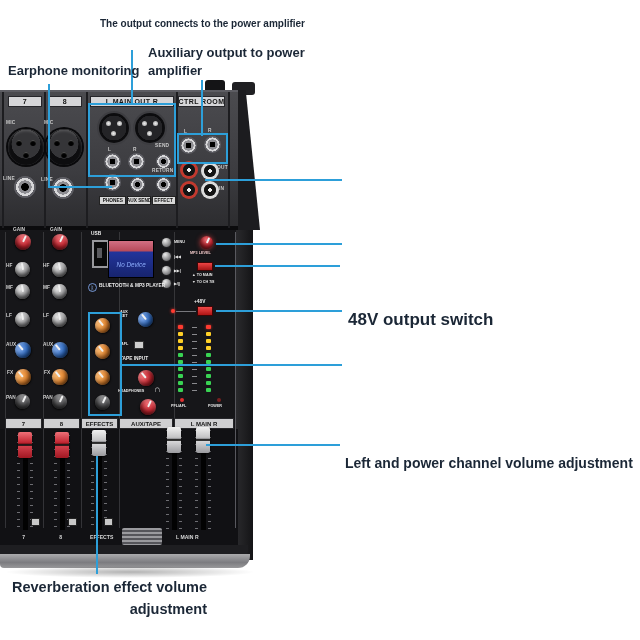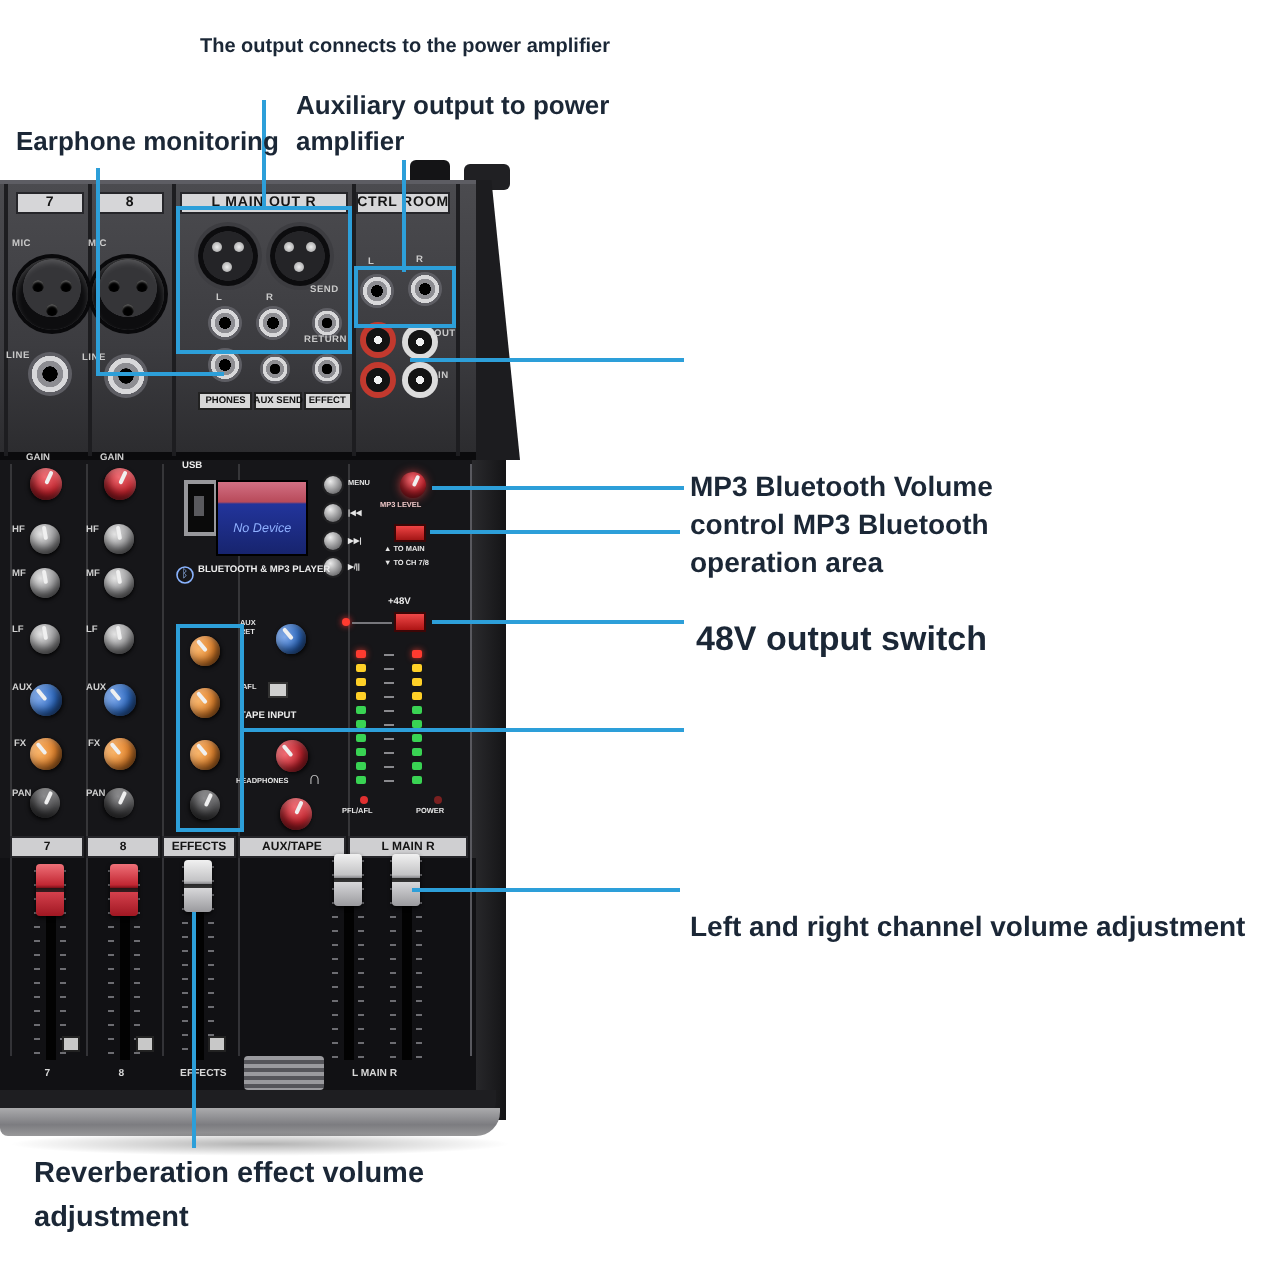--- a/index.html
+++ b/index.html
@@ -11,21 +11,21 @@
   .ann{position:absolute;color:#1b2736;z-index:40;}
   #aOut{left:100px;top:15px;width:238px;font-size:10px;line-height:18px;font-weight:700;}
   #aAux{left:148px;top:44px;width:180px;font-size:13px;line-height:18px;font-weight:600;}
   #aEar{left:8px;top:63px;font-size:13px;font-weight:600;white-space:nowrap;}
   #aTape{left:343px;top:176px;font-size:14px;font-weight:600;white-space:nowrap;}
   #aMp3{left:345px;top:234px;width:162px;font-size:14px;line-height:19px;font-weight:600;}
   #a48{left:348px;top:310px;font-size:17px;font-weight:600;white-space:nowrap;}
   #aRev{left:342px;top:362px;font-size:19px;font-weight:600;white-space:nowrap;}
   #aLr{left:345px;top:455px;font-size:14px;font-weight:600;white-space:nowrap;}
   #aSt{left:294px;top:560px;font-size:23px;font-weight:500;white-space:nowrap;}
-  #aFx{left:17px;top:576px;width:205px;font-size:14.5px;line-height:22px;font-weight:600;}
+  #aFx{left:2px;top:576px;width:205px;font-size:14.5px;line-height:22px;font-weight:600;text-align:right;}
 
   
   .ld{position:absolute;background:#2d9fd9;z-index:30;}
   .bb{position:absolute;border:2px solid #2d9fd9;z-index:30;background:transparent;}
   #lEarV{left:48px;top:84px;width:2px;height:104px;}
   #lEarH{left:48px;top:186px;width:64px;height:2px;}
   #lOut{left:131px;top:50px;width:2px;height:55px;}
   #lAux{left:201px;top:80px;width:2px;height:56px;}
   #lTape{left:205px;top:179px;width:137px;height:2px;}
   #lM1{left:216px;top:243px;width:126px;height:2px;}
@@ -457,18 +457,17 @@
   <div class="ld" id="lM2"></div>
   <div class="ld" id="l48"></div>
   <div class="bb" id="bxFx"></div>
   <div class="ld" id="lRev"></div>
   <div class="ld" id="lLr"></div>
   <div class="ld" id="lFx"></div>
 
   <div class="ann" id="aOut">The output connects to the power amplifier</div>
   <div class="ann" id="aAux">Auxiliary output to power amplifier</div>
   <div class="ann" id="aEar">Earphone monitoring</div>
-  <div class="ann" id="aMp3">MP3 Bluetooth Volume control MP3 Bluetooth operation area</div>
   <div class="ann" id="a48">48V output switch</div>
-  <div class="ann" id="aLr">Left and right channel volume adjustment</div>
+  <div class="ann" id="aLr">Left and power channel volume adjustment</div>
   <div class="ann" id="aFx">Reverberation effect volume adjustment</div>
 
 </div>
 
 </body></html>

